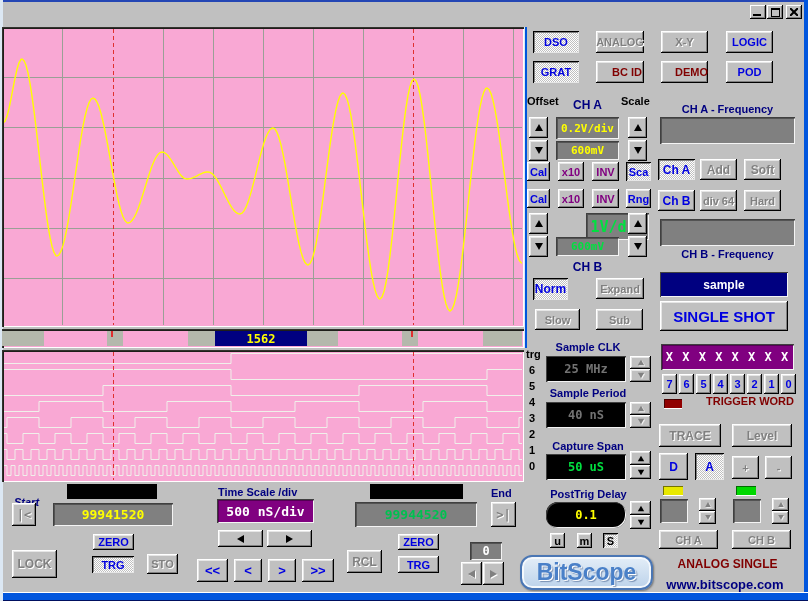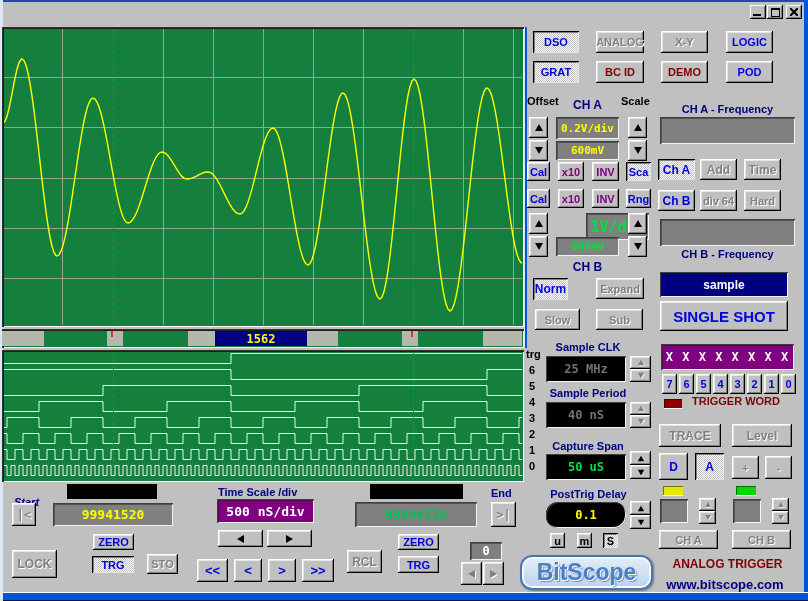--- a/index.html
+++ b/index.html
@@ -13,35 +13,35 @@
   .frame-right{left:804px;top:0;width:4px;height:601px;background:#0055dd;}
   .frame-bottom{left:0;top:592px;width:808px;height:9px;background:#0055dd;box-shadow:inset 0 1px 0 #fff,inset 0 -1px 0 #001060;}
   .titlebar{left:3px;top:2px;width:801px;height:21px;background:#000080;display:flex;align-items:center;color:#fff;font-weight:bold;font-size:12px;white-space:pre;}
   .appicon{width:15px;height:14px;margin:0 6px 0 3px;background:linear-gradient(90deg,#88a,#334 30%,#cde 32%,#99c 60%,#447 62%,#bcd);border:1px solid #000;}
   .wbtn{position:relative;width:16px;height:14px;background:#c0c0c0;box-shadow:inset -1px -1px 0 #000,inset 1px 1px 0 #fff,inset -2px -2px 0 #808080;display:flex;align-items:center;justify-content:center;}
   .glyph-min{width:8px;height:2px;background:#000;position:absolute;bottom:3px;left:3px;}
   .glyph-max{width:9px;height:9px;border:1px solid #000;border-top-width:2px;}
   
   .btn{position:absolute;display:flex;align-items:center;justify-content:center;background:#c0c0c0;font-weight:bold;font-size:11px;color:#000;box-shadow:inset -1px -1px 0 #000,inset 1px 1px 0 #fff,inset -2px -2px 0 #808080,inset 2px 2px 0 #e6e6e6;user-select:none;white-space:pre;}
   .btn.pressed{box-shadow:inset 1px 1px 0 #000,inset -1px -1px 0 #e6e6e6,inset 2px 2px 0 #808080;background-color:#c0c0c0;background-image:linear-gradient(45deg,#fff 25%,transparent 25%,transparent 75%,#fff 75%),linear-gradient(45deg,#fff 25%,transparent 25%,transparent 75%,#fff 75%);background-size:2px 2px;background-position:0 0,1px 1px;}
-  .blue{color:#0000e0;text-align:center;}.purp{color:#800080;}.dredtx{color:#800000;}
+  .blue{color:#0000e0;text-align:center;}.purp{color:#800080;}.dredtx{color:#800000;padding-left:14px;}
   .btn.dis{color:#808080;text-shadow:1px 1px 0 #fff;}
   
   .lbl{position:absolute;font-size:11px;font-weight:bold;color:#000080;white-space:nowrap;}
   .lbl.black{color:#000;}
   
   .disp{position:absolute;background:#808080;display:flex;align-items:center;justify-content:center;font-family:"DejaVu Sans Mono",monospace;font-weight:bold;font-size:12px;box-shadow:inset 1px 1px 0 #404040,inset 2px 2px 0 rgba(0,0,0,.35),inset -1px -1px 0 #f4f4f4;}
   .disp.blk{background:#000;}
   .disp.purpbg{background:#800080;color:#fff;}
   .yel{color:#ffff00;}.grn{color:#00e040;}.mgrn{color:#00c050;}.redtx{color:#737373;}.wht{color:#ffffff;}
   .navybox{position:absolute;background:#000080;color:#fff;font-weight:bold;font-size:12px;display:flex;align-items:center;justify-content:center;box-shadow:inset 1px 1px 0 #404040,inset -1px -1px 0 #f4f4f4;}
   .blackbox{position:absolute;background:#000;}
   .led{position:absolute;box-shadow:inset 1px 1px 0 rgba(0,0,0,.5),0 1px 0 #fff;}
   
-  .crt{position:absolute;background:#15803d;box-shadow:inset 1px 1px 0 #33332e,inset 2px 2px 0 #1e1e1a,inset -1px -1px 0 #ffffff;}
+  .crt{position:absolute;background:#f9a8d4;box-shadow:inset 1px 1px 0 #33332e,inset 2px 2px 0 #1e1e1a,inset -1px -1px 0 #ffffff;}
   .sb-seg{position:absolute;top:2px;bottom:2px;background:#b4b8ac;}
   .sb-tick{position:absolute;top:2px;width:2px;height:6px;background:#e03030;z-index:3;}
   .sb-thumb{position:absolute;top:2px;bottom:2px;background:#000080;color:#ffff00;font-family:"DejaVu Sans Mono",monospace;font-weight:bold;font-size:12px;display:flex;align-items:center;justify-content:center;z-index:2;}
   
   .tri{width:0;height:0;}
   .tri.up{border-left:4px solid transparent;border-right:4px solid transparent;border-bottom:7px solid #000;}
   .tri.down{border-left:4px solid transparent;border-right:4px solid transparent;border-top:7px solid #000;}
   .tri.left{border-top:4px solid transparent;border-bottom:4px solid transparent;border-right:7px solid #000;}
   .tri.right{border-top:4px solid transparent;border-bottom:4px solid transparent;border-left:7px solid #000;}
   .btn.dis .tri.up{border-bottom-color:#808080;filter:drop-shadow(1px 1px 0 #fff);}
@@ -163,21 +163,21 @@
   <div class="btn purp" style="left:558px;top:162px;width:26px;height:19px;">x10</div>
   <div class="btn purp" style="left:592px;top:162px;width:27px;height:19px;">INV</div>
   <div class="btn pressed blue" style="left:626px;top:162px;width:25px;height:19px;">Sca</div>
   <div class="btn blue" style="left:527px;top:189px;width:23px;height:19px;">Cal</div>
   <div class="btn purp" style="left:558px;top:189px;width:26px;height:19px;">x10</div>
   <div class="btn purp" style="left:592px;top:189px;width:27px;height:19px;">INV</div>
   <div class="btn blue" style="left:626px;top:189px;width:25px;height:19px;">Rng</div>
 
   <div class="btn pressed blue" style="left:658px;top:159px;width:37px;height:21px;font-size:12px;">Ch A</div>
   <div class="btn dis" style="left:700px;top:159px;width:37px;height:21px;font-size:12px;">Add</div>
-  <div class="btn dis" style="left:744px;top:159px;width:37px;height:21px;font-size:12px;">Time</div>
+  <div class="btn dis" style="left:744px;top:159px;width:37px;height:21px;font-size:12px;">Soft</div>
   <div class="btn blue" style="left:658px;top:190px;width:37px;height:21px;font-size:12px;">Ch B</div>
   <div class="btn dis" style="left:700px;top:190px;width:37px;height:21px;">div 64</div>
   <div class="btn dis" style="left:744px;top:190px;width:37px;height:21px;">Hard</div>
 
   <div class="btn" style="left:529px;top:213px;width:19px;height:21px;"><span class="tri up"></span></div>
   <div class="btn" style="left:529px;top:236px;width:19px;height:21px;"><span class="tri down"></span></div>
   <div class="disp grn" style="left:556px;top:213px;width:63px;height:27px;font-size:15px;margin-left:30px;">1V/div</div>
   <div class="disp grn" style="left:556px;top:237px;width:63px;height:19px;font-size:11px;">600mV</div>
   <div class="btn" style="left:628px;top:213px;width:19px;height:21px;"><span class="tri up"></span></div>
   <div class="btn" style="left:628px;top:236px;width:19px;height:21px;"><span class="tri down"></span></div>
@@ -237,21 +237,21 @@
   <div class="led" style="left:663px;top:486px;width:20px;height:9px;background:#e8e800;"></div>
   <div class="led" style="left:736px;top:486px;width:20px;height:9px;background:#00d800;"></div>
   <div class="disp" style="left:660px;top:499px;width:28px;height:24px;"></div>
   <div class="btn dis" style="left:699px;top:498px;width:17px;height:13px;"><span class="tri up" style="transform:scale(.7);"></span></div>
   <div class="btn dis" style="left:699px;top:511px;width:17px;height:13px;"><span class="tri down" style="transform:scale(.7);"></span></div>
   <div class="disp" style="left:733px;top:499px;width:28px;height:24px;"></div>
   <div class="btn dis" style="left:772px;top:498px;width:17px;height:13px;"><span class="tri up" style="transform:scale(.7);"></span></div>
   <div class="btn dis" style="left:772px;top:511px;width:17px;height:13px;"><span class="tri down" style="transform:scale(.7);"></span></div>
   <div class="btn dis" style="left:659px;top:530px;width:59px;height:19px;">CH A</div>
   <div class="btn dis" style="left:732px;top:530px;width:59px;height:19px;">CH B</div>
-  <div class="lbl" style="left:660px;top:557px;width:135px;text-align:center;font-size:12px;color:#800000;">ANALOG TRIGGER</div>
+  <div class="lbl" style="left:660px;top:557px;width:135px;text-align:center;font-size:12px;color:#800000;">ANALOG SINGLE</div>
   <div class="lbl" style="left:650px;top:577px;width:150px;text-align:center;font-size:13px;">www.bitscope.com</div>
 
   <div class="logo">BitScope</div>
 
   <div class="lbl" style="left:14px;top:496px;font-style:italic;">Start</div>
   <div class="blackbox" style="left:67px;top:484px;width:90px;height:15px;"></div>
   <div class="btn dis mono" style="left:12px;top:503px;width:24px;height:23px;font-size:12px;">|&lt;</div>
   <div class="disp yel" style="left:53px;top:503px;width:120px;height:23px;font-size:13px;">99941520</div>
   <div class="btn blue" style="left:93px;top:534px;width:41px;height:16px;">ZERO</div>
   <div class="btn pressed blue" style="left:92px;top:556px;width:42px;height:17px;">TRG</div>

